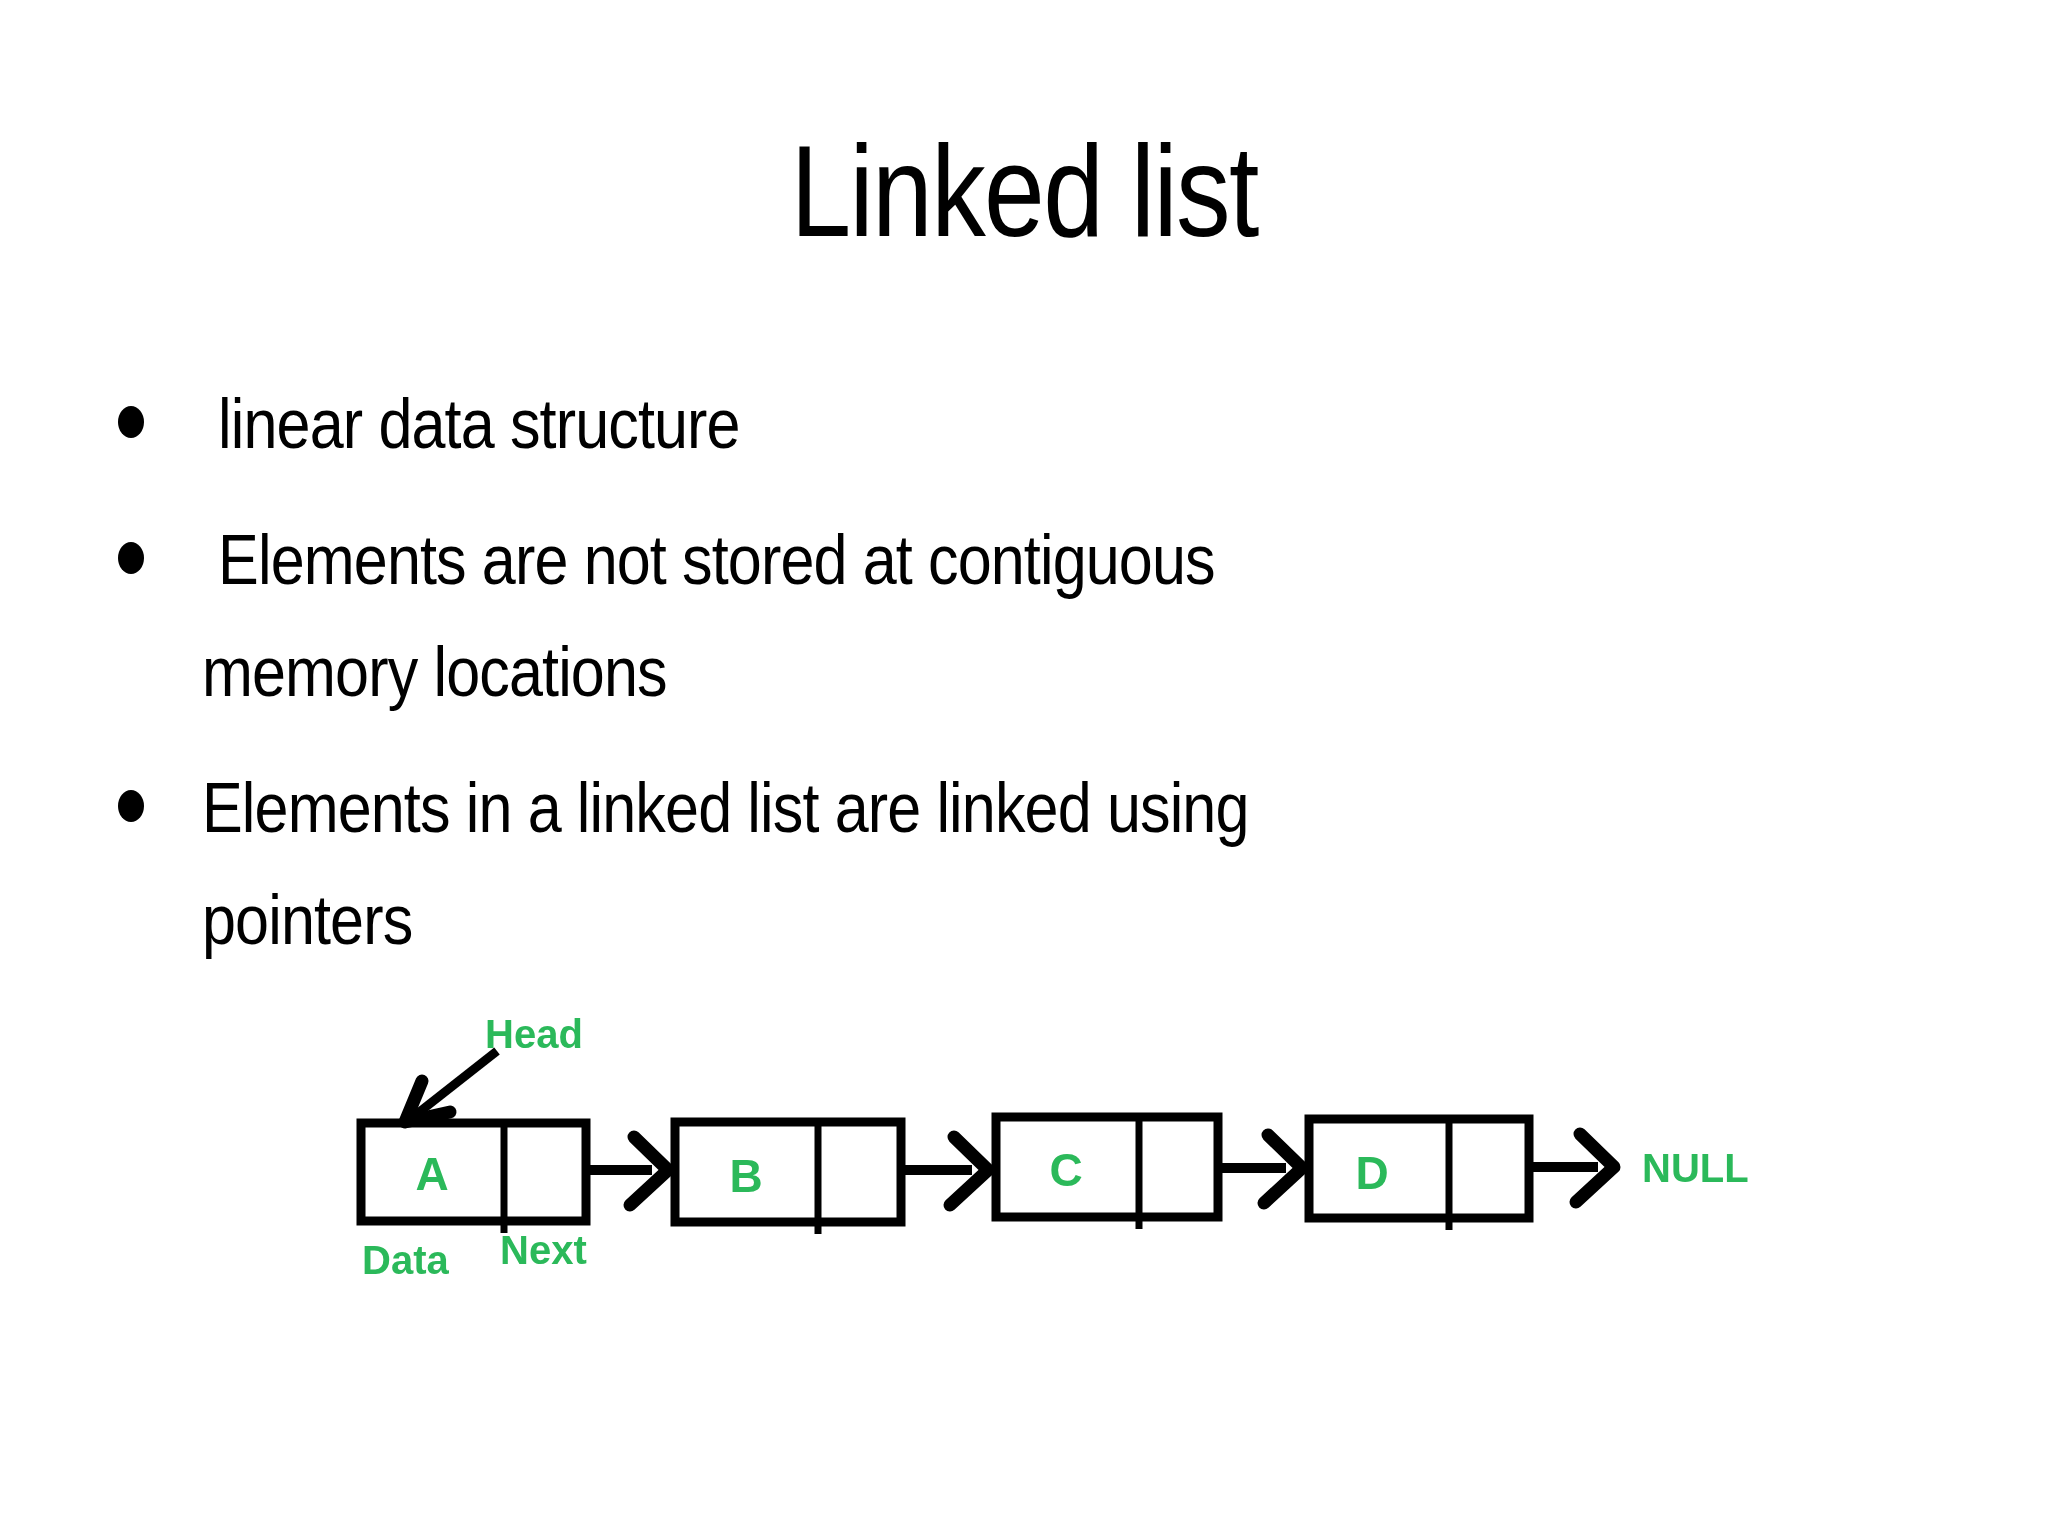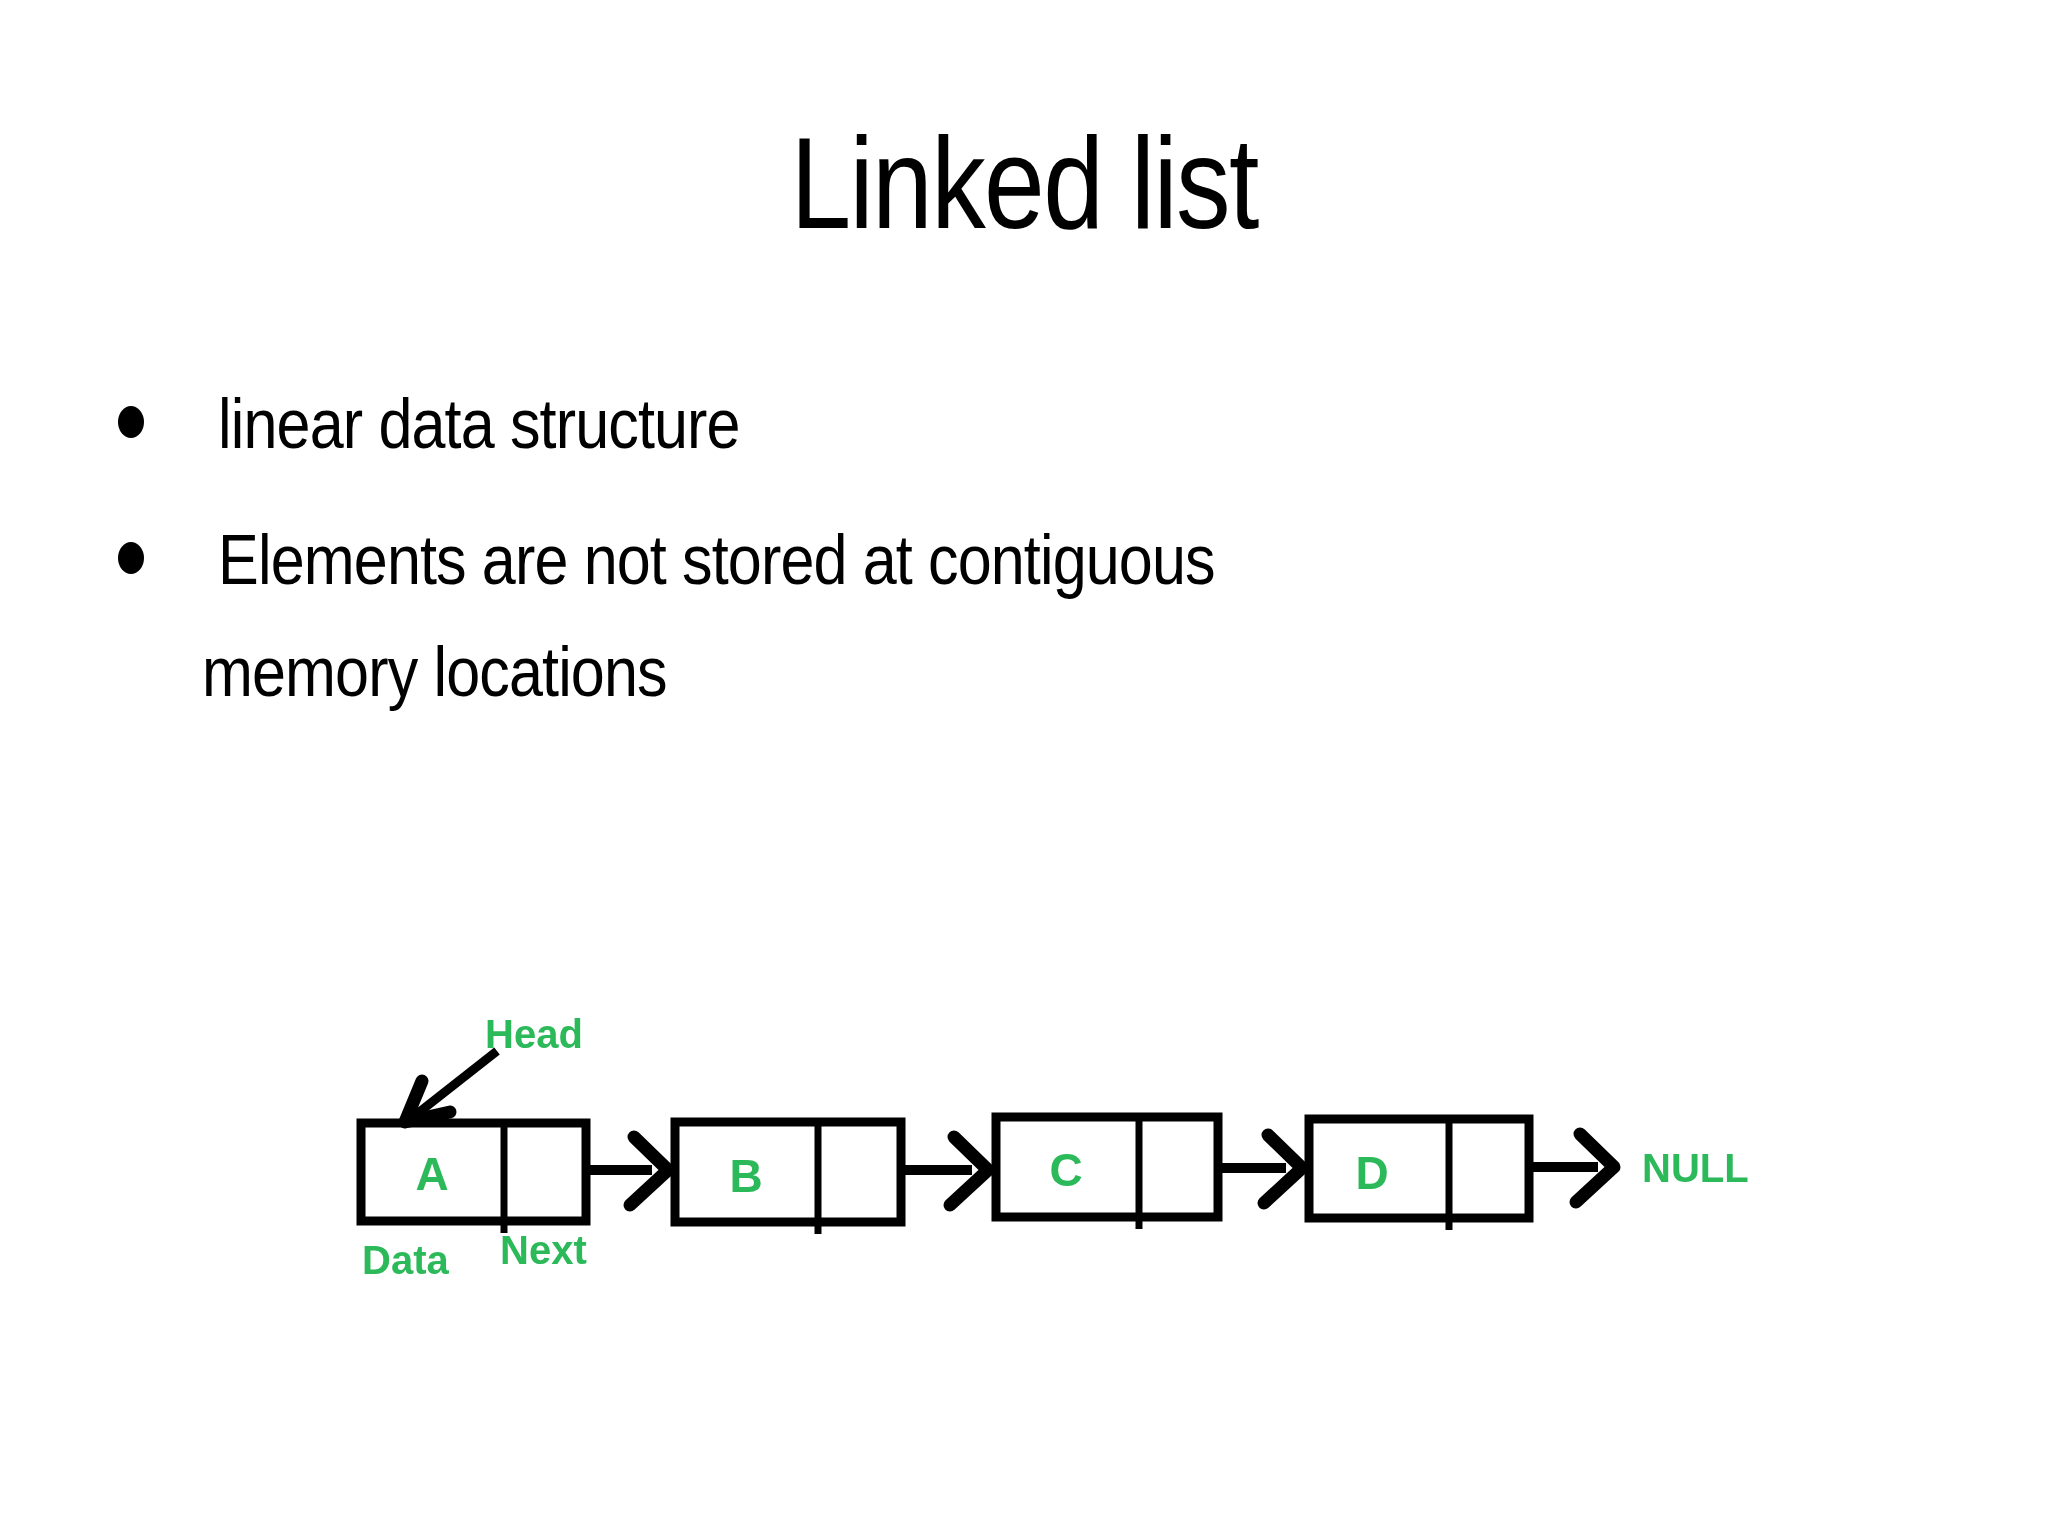--- a/index.html
+++ b/index.html
@@ -11,21 +11,21 @@
     position: relative;
     width: 2048px;
     height: 1536px;
     background: #ffffff;
     overflow: hidden;
     font-family: "Liberation Sans", sans-serif;
     color: #000000;
   }
   .title {
     position: absolute;
-    top: 118px;
+    top: 126px;
     left: 0;
     width: 2048px;
     text-align: center;
     font-size: 130px;
     font-weight: 400;
     line-height: 1;
     letter-spacing: -2px;
     margin: 0;
   }
   .squeezeT {
@@ -87,20 +87,25 @@
   <div class="bullets">
     <div class="bullet">
       <span class="dot"></span>
       <span class="btext">&nbsp;linear data structure</span>
     </div>
     <div class="bullet">
       <span class="dot"></span>
       <span class="btext">&nbsp;Elements are not stored at contiguous
 memory locations</span>
     </div>
+    <div class="bullet">
+      <span class="dot"></span>
+      <span class="btext">Elements in a linked list are linked using
+pointers</span>
+    </div>
   </div>
 
   <svg class="diagram" viewBox="0 0 2048 1536">
 
     <text x="485" y="1048" class="dlabel" fill="#2bb95a">Head</text>
     <line x1="497" y1="1051" x2="413" y2="1117" stroke="#000" stroke-width="9"></line>
     <polyline points="450,1112 405,1122 422,1081" fill="none" stroke="#000" stroke-width="13" stroke-linecap="round" stroke-linejoin="round"></polyline>
 
     <rect x="361" y="1123" width="225" height="98" fill="none" stroke="#000" stroke-width="9"></rect>
     <line x1="504" y1="1123" x2="504" y2="1233" stroke="#000" stroke-width="7"></line>

